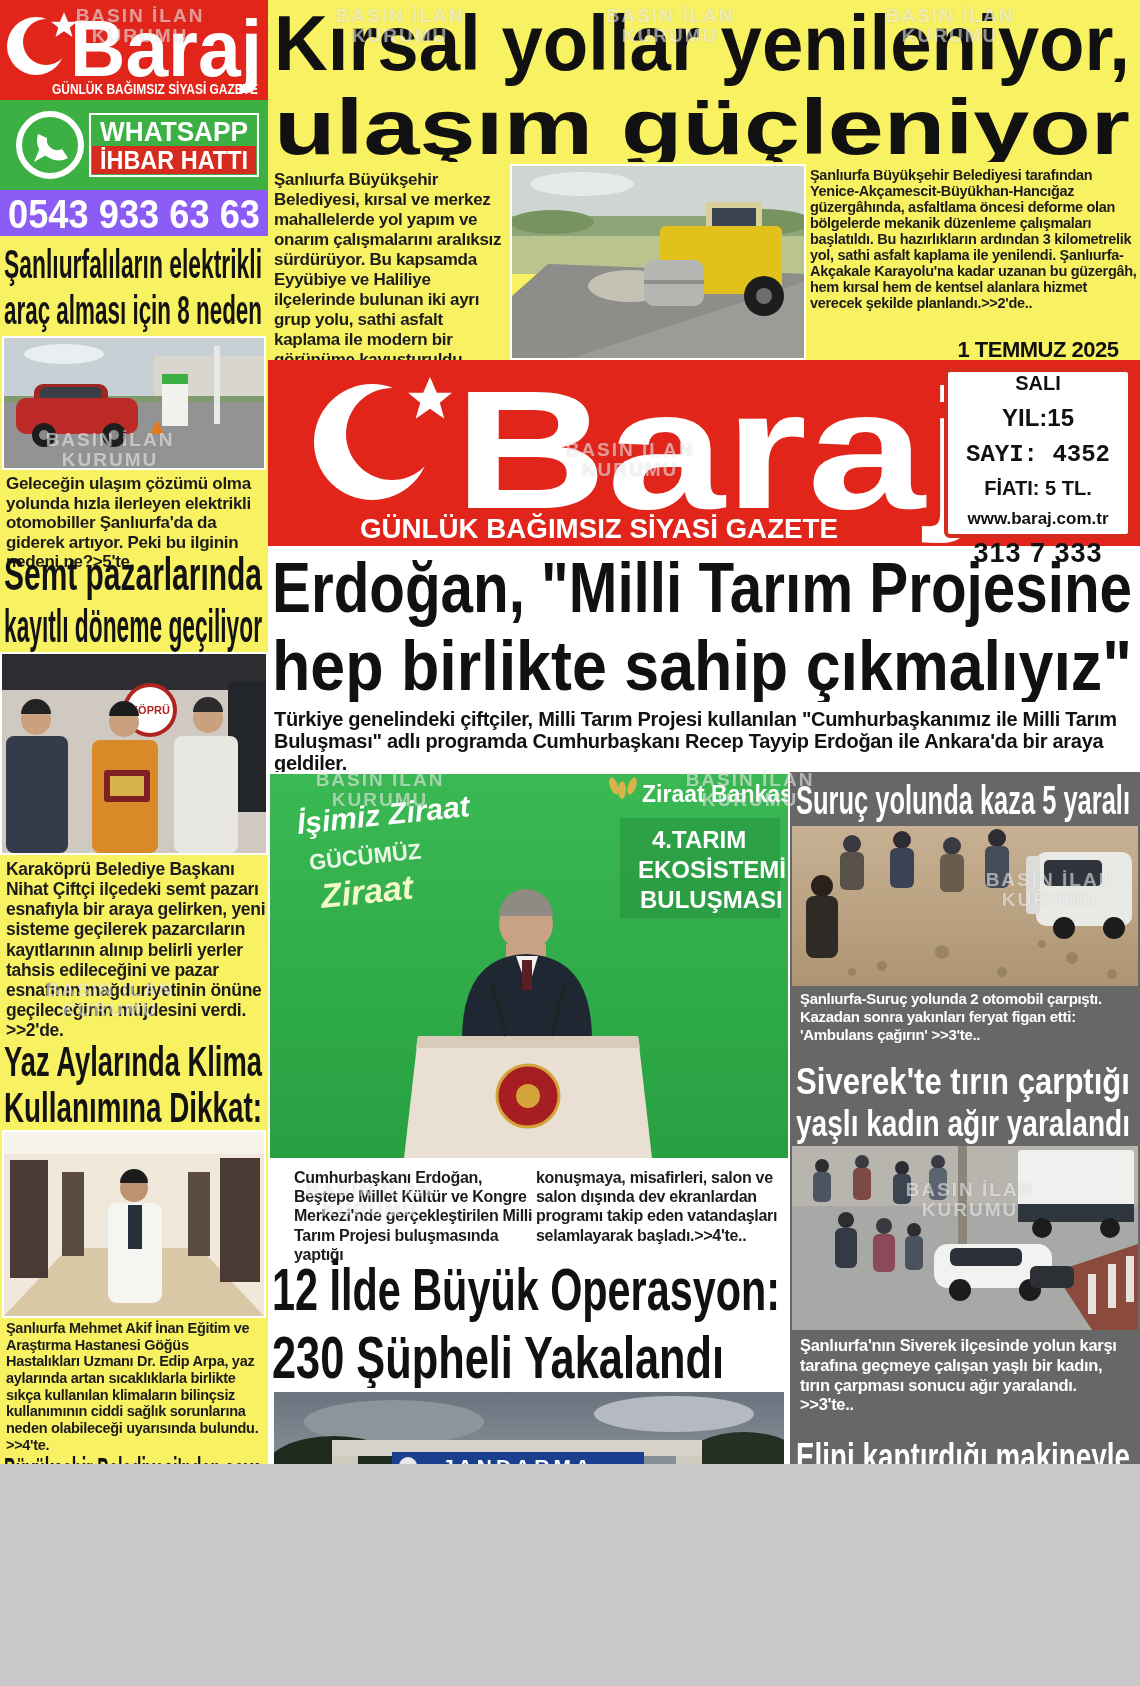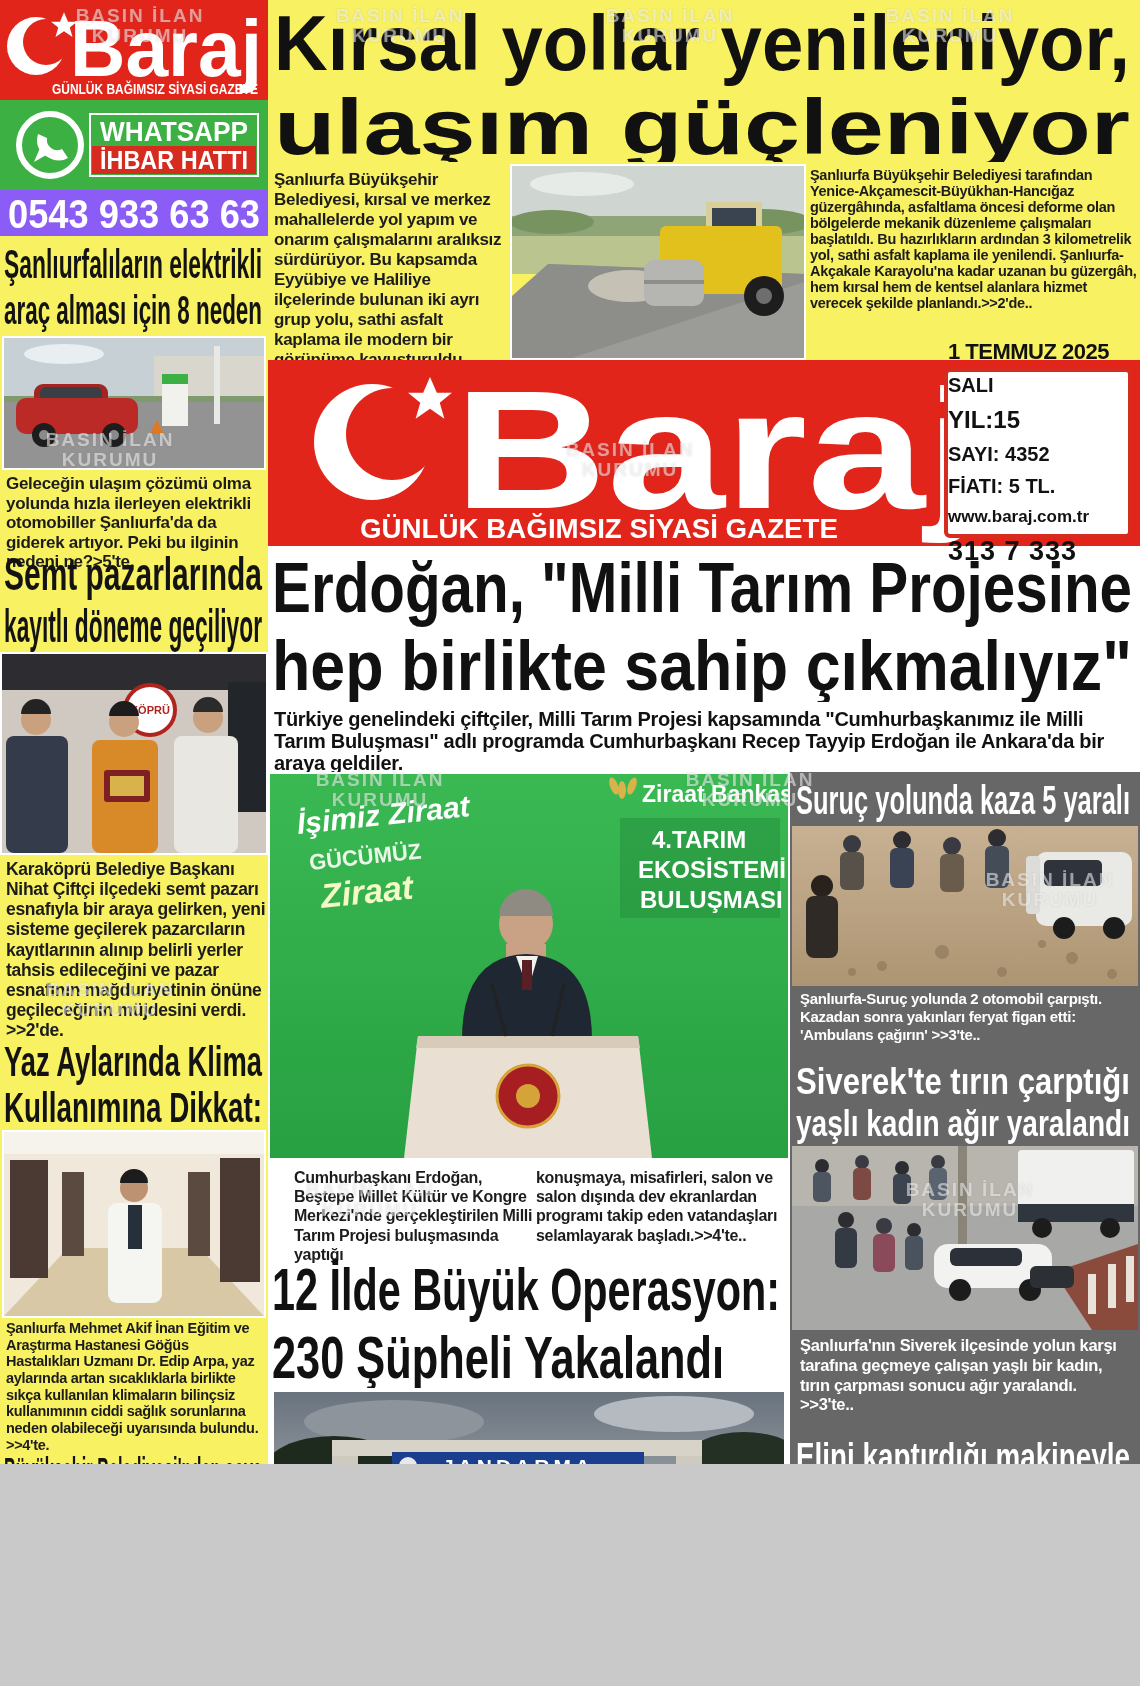--- a/index.html
+++ b/index.html
@@ -6,25 +6,25 @@
   body { background:#c9c9c9; font-family:"Liberation Sans","DejaVu Sans",sans-serif; }
   .page { position:relative; width:1140px; height:1464px; margin:0 auto; background:#f8f161; overflow:hidden; }
   .abs { position:absolute; }
   svg text { font-family:"Liberation Sans","DejaVu Sans",sans-serif; font-weight:bold; }
   .body-txt { font-weight:bold; color:#1c1c1c; letter-spacing:-0.3px; line-height:1.15; }
   .white-block { background:#ffffff; }
   .gray-block { background:#676767; }
   .photo { overflow:hidden; }
   .photo svg { display:block; }
   .wm { position:absolute; z-index:40; pointer-events:none; color:rgba(255,255,255,.5); font-weight:bold; text-align:center; line-height:1.05; font-size:19px; letter-spacing:2px; text-shadow:0 0 2px rgba(120,120,120,.25); }
-  .datebox { background:#fff; border:4px solid #d62b1f; border-radius:6px; display:flex; flex-direction:column; align-items:flex-start; justify-content:center; gap:9px; color:#111; font-weight:bold; text-align:center; }
+  .datebox { background:#fff; border:4px solid #d62b1f; border-radius:6px; display:flex; flex-direction:column; align-items:center; justify-content:center; gap:9px; color:#111; font-weight:bold; text-align:center; }
   .datebox .d1 { font-size:22px; letter-spacing:-0.5px; }
   .datebox .d2 { font-size:20px; }
   .datebox .d3 { font-size:24px; }
-  .datebox .d4 { font-size:20px; }
+  .datebox .d4 { font-size:24px;font-family:Liberation Mono, monospace; }
   .datebox .d5 { font-size:20px; }
   .datebox .d6 { font-size:17px; }
   .datebox .d7 { font-size:27px; letter-spacing:1px; }
 </style>
 </head>
 <body>
 
 <div class="page">
 
   <div class="abs white-block" style="left:268px;top:545px;width:872px;height:227px;"></div>
@@ -205,21 +205,21 @@
     <div class="d4">SAYI: 4352</div>
     <div class="d5">FİATI: 5 TL.</div>
     <div class="d6">www.baraj.com.tr</div>
     <div class="d7">313 7 333</div>
   </div>
 
   <svg class="abs" style="left:272px;top:550px;" width="866" height="152" viewBox="0 0 866 152">
     <text x="0" y="62" font-size="70" fill="#111111" textLength="860" lengthAdjust="spacingAndGlyphs">Erdoğan, "Milli Tarım Projesine</text>
     <text x="0" y="140" font-size="70" fill="#111111" textLength="860" lengthAdjust="spacingAndGlyphs">hep birlikte sahip çıkmalıyız"</text>
   </svg>
-  <div class="abs body-txt" style="left:274px;top:708px;width:860px;height:62px;font-size:20px;line-height:1.1;color:#111;">Türkiye genelindeki çiftçiler, Milli Tarım Projesi kapsamında "Cumhurbaşkanımız ile Milli Tarım Buluşması" adlı programda Cumhurbaşkanı Recep Tayyip Erdoğan ile Ankara'da bir araya geldiler.</div>
+  <div class="abs body-txt" style="left:274px;top:708px;width:860px;height:62px;font-size:20px;line-height:1.1;color:#111;">Türkiye genelindeki çiftçiler, Milli Tarım Projesi kullanılan "Cumhurbaşkanımız ile Milli Tarım Buluşması" adlı programda Cumhurbaşkanı Recep Tayyip Erdoğan ile Ankara'da bir araya geldiler.</div>
 
   <div class="abs photo" style="left:268px;top:772px;width:522px;height:388px;border:2px solid #fff;">
     <svg width="518" height="384" viewBox="0 0 518 384">
       <defs>
         <linearGradient id="ggrad" x1="0" y1="0" x2="0" y2="1">
           <stop offset="0" stop-color="#3ab953"></stop>
             <stop offset="1" stop-color="#27a041"></stop>
         </linearGradient>
       </defs>
       <rect width="518" height="384" fill="url(#ggrad)"></rect>

